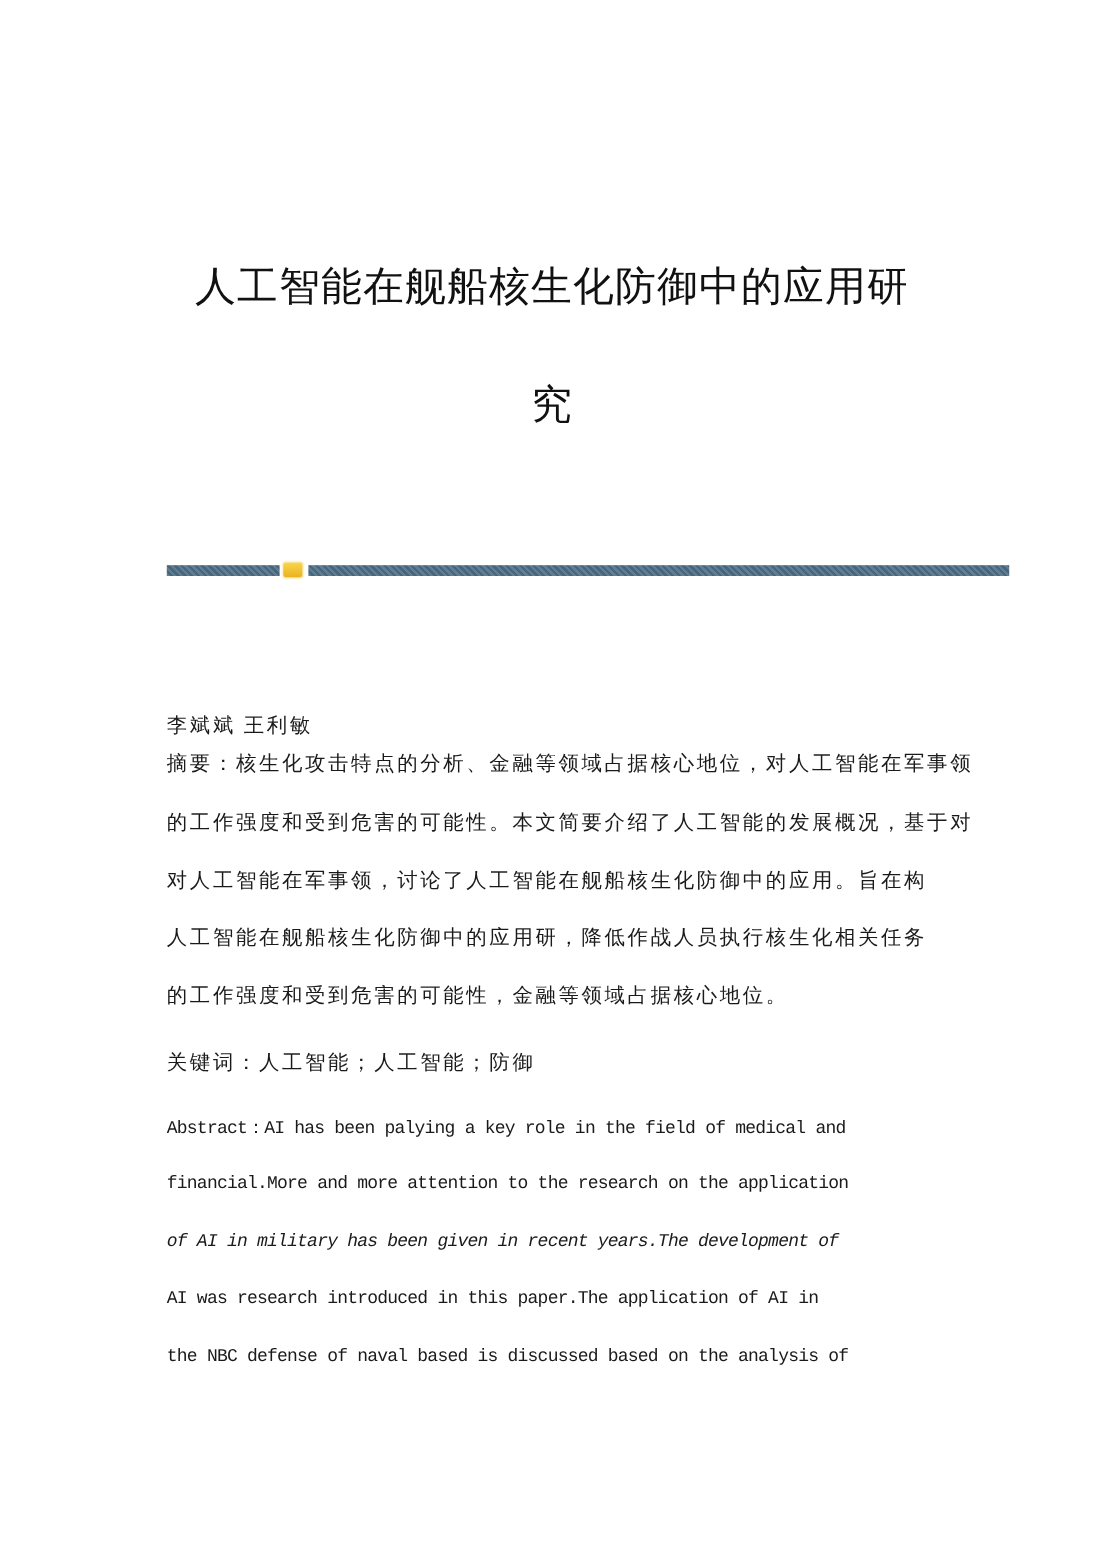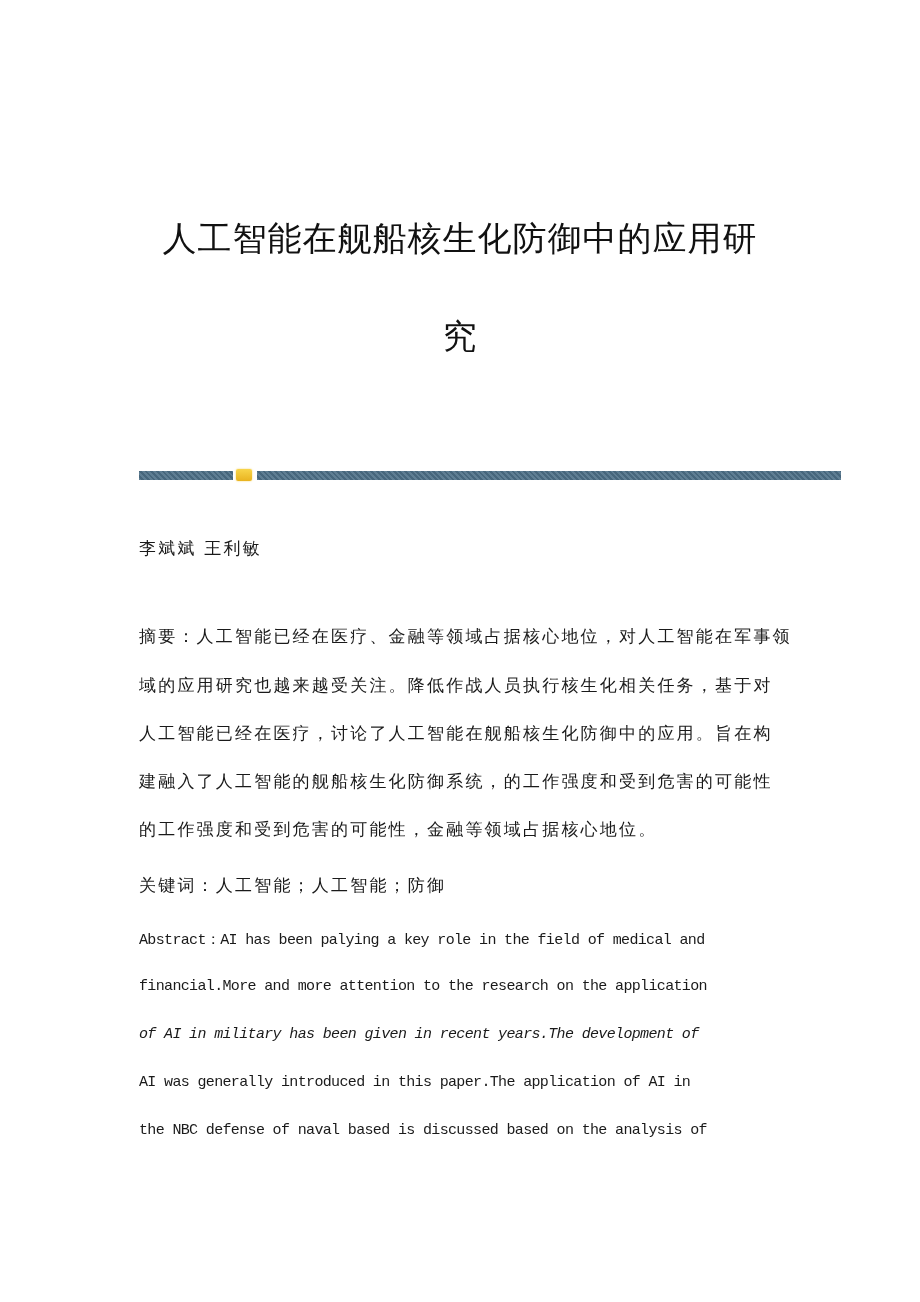--- a/index.html
+++ b/index.html
@@ -72,33 +72,33 @@
 
   <div class="title-line" id="title-1">人工智能在舰船核生化防御中的应用研</div>
   <div class="title-line" id="title-2">究</div>
 
   <div>
     <div class="divider" id="divider-left"></div>
     <div id="divider-ornament"></div>
     <div class="divider" id="divider-right"></div>
   </div>
 
-  <div class="text-line cn" style="top:537px;">李斌斌 王利敏</div>
+  <div class="text-line cn" style="top:593px;font-family:Liberation Serif, serif;">李斌斌 王利敏</div>
 
   <div>
-    <div class="text-line cn" style="top:625px;">摘要：人工智能已经在医疗、金融等领域占据核心地位，对人工智能在军事领</div>
-    <div class="text-line cn" style="top:674px;">域的应用研究也越来越受关注。降低作战人员执行核生化相关任务，基于对</div>
-    <div class="text-line cn" style="top:722px;">人工智能已经在医疗，讨论了人工智能在舰船核生化防御中的应用。旨在构</div>
-    <div class="text-line cn" style="top:770px;">建融入了人工智能的舰船核生化防御系统，的工作强度和受到危害的可能性</div>
+    <div class="text-line cn" style="top:625px;">摘要：核生化攻击特点的分析、金融等领域占据核心地位，对人工智能在军事领</div>
+    <div class="text-line cn" style="top:674px;">的工作强度和受到危害的可能性。本文简要介绍了人工智能的发展概况，基于对</div>
+    <div class="text-line cn" style="top:722px;">对人工智能在军事领，讨论了人工智能在舰船核生化防御中的应用。旨在构</div>
+    <div class="text-line cn" style="top:770px;">人工智能在舰船核生化防御中的应用研，降低作战人员执行核生化相关任务</div>
     <div class="text-line cn" style="top:818px;">的工作强度和受到危害的可能性，金融等领域占据核心地位。</div>
   </div>
 
   <div class="text-line cn" style="top:874px;">关键词：人工智能；人工智能；防御</div>
 
   <div>
     <div class="text-line en" style="top:930px;">Abstract：AI has been palying a key role in the field of medical and</div>
     <div class="text-line en" style="top:978px;text-align:center;">financial.More and more attention to the research on the application</div>
     <div class="text-line en" style="top:1026px;font-style:italic;">of AI in military has been given in recent years.The development of</div>
-    <div class="text-line en" style="top:1074px;">AI was generally introduced in this paper.The application of AI in</div>
+    <div class="text-line en" style="top:1074px;">AI was research introduced in this paper.The application of AI in</div>
     <div class="text-line en" style="top:1122px;">the NBC defense of naval based is discussed based on the analysis of</div>
   </div>
 
 </div>
 
 </body></html>

